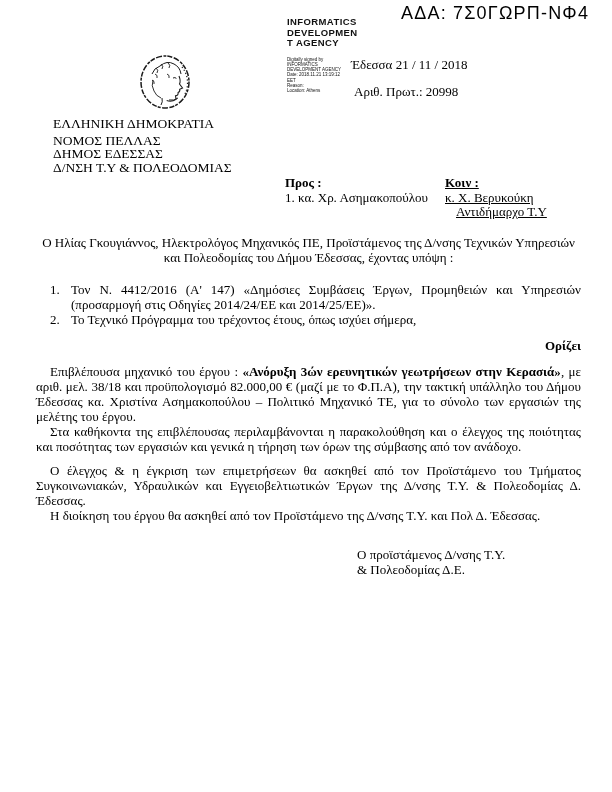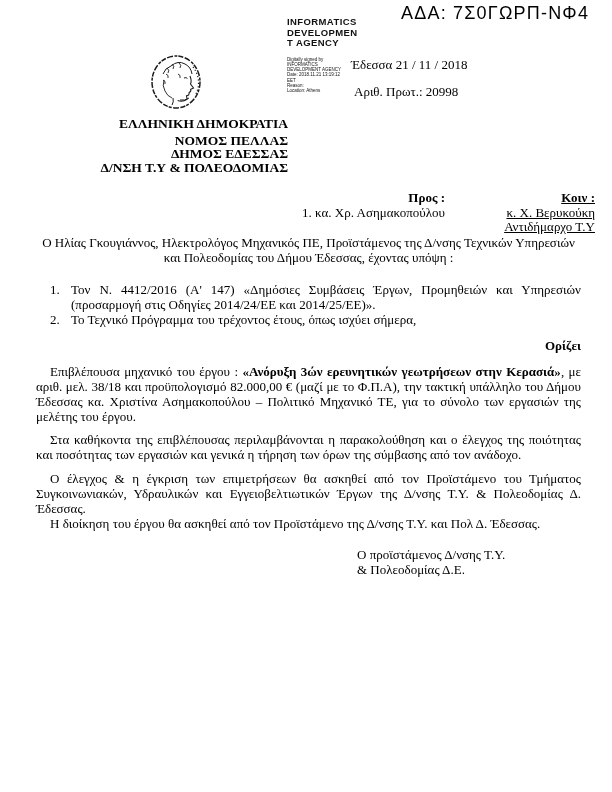--- a/index.html
+++ b/index.html
@@ -25,39 +25,39 @@
     color: #111;
   }
   .stamp-detail {
     font-family: "Liberation Sans", sans-serif;
     font-size: 4.5px; line-height: 5.3px; padding-top: 2px;
     color: #111;
   }
   .date-line { position: absolute; left: 351px; top: 57px; font-size: 13px; }
   .protocol-line { position: absolute; left: 354px; top: 84px; font-size: 13px; }
   .header-left {
-    position: absolute; left: 64px; top: 54px; width: 224px;
-    text-align: right; font-weight: bold; font-size: 13.5px; line-height: 13.5px;
+    position: absolute; left: 53px; top: 54px; width: 224px;
+    text-align: left; font-weight: normal; font-size: 13.5px; line-height: 13.5px;
   }
   .emblem { display: block; margin: 0 auto 5px auto; }
   .header-line-republic { margin-bottom: 3px; }
-  .recipients { position: absolute; left: 285px; top: 191px; font-size: 13px; line-height: 14.5px; display: flex; text-align: right; }
+  .recipients { position: absolute; left: 285px; top: 176px; font-size: 13px; line-height: 14.5px; display: flex; }
   .to-col { width: 160px; }
   .cc-col { width: 150px; text-decoration: underline; }
   .recipients .label { font-weight: bold; }
   .cc-indent { padding-left: 11px; }
   .body-block { position: absolute; left: 36px; top: 235px; width: 545px; font-size: 13px; line-height: 15px; }
   .intro { text-align: center; margin-bottom: 17px; }
   .legal-list { margin-bottom: 11px; }
   .list-item { display: flex; }
   .li-num { flex: 0 0 35px; padding-left: 14px; }
   .li-text { flex: 1; text-align: justify; }
   .decision-heading { text-align: right; font-weight: bold; margin-bottom: 11px; }
   .body-block p { text-align: justify; text-indent: 14px; }
-  .mb-gap { margin-bottom: 9px; margin-top: 8px; }
+  .mb-gap { margin-bottom: 9px; }
   .signature-title {
     position: absolute; left: 357px; top: 547px; width: 220px;
     font-size: 13px; line-height: 15px;
   }
   .signature-names {
     position: absolute; left: 334px; top: 612px; width: 225px;
     text-align: center; font-size: 13px; line-height: 15px;
   }
 </style>
 </head>

